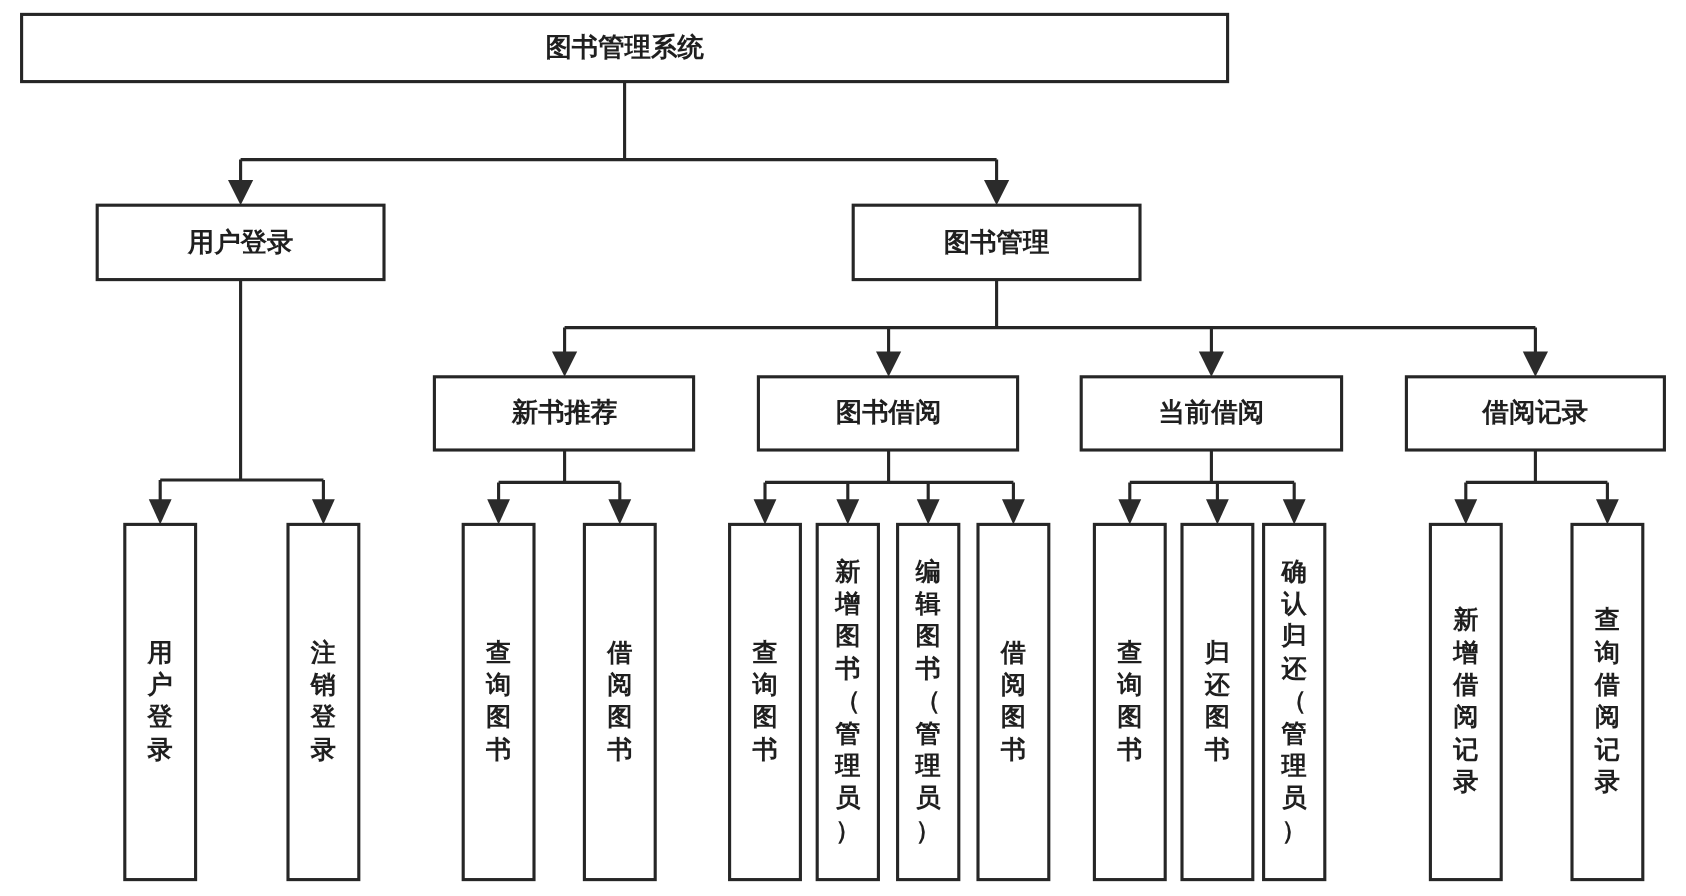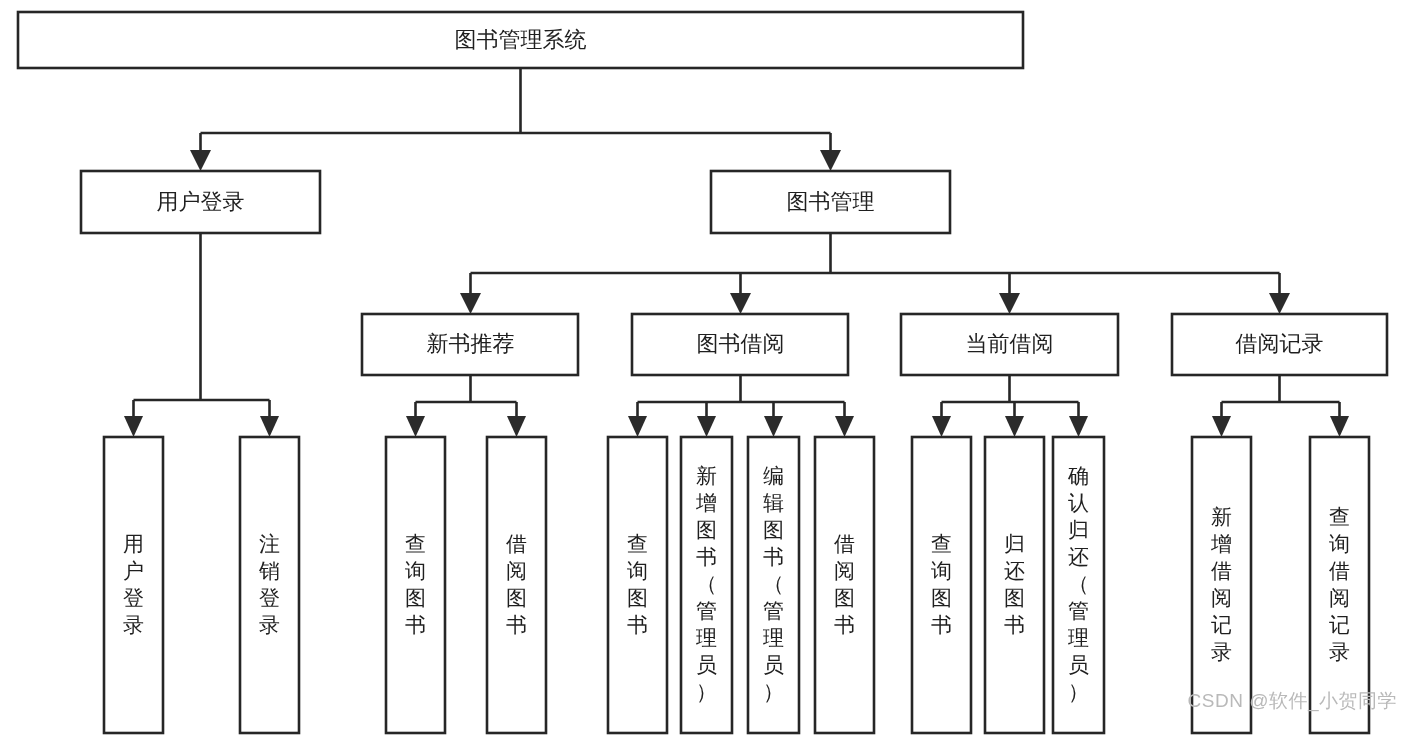--- a/index.html
+++ b/index.html
@@ -11,20 +11,21 @@
     width: 1405px;
     height: 747px;
     font-family: "Liberation Sans", "DejaVu Sans", sans-serif;
     overflow: hidden;
   }
   #diagram-root {
     position: relative;
     width: 1405px;
     height: 718px;
     background: #ffffff;
+    font-weight: bold;
   }
   svg.canvas {
     position: absolute;
     left: 0;
     top: 0;
     width: 1405px;
     height: 747px;
     display: block;
   }
   .node-box {
@@ -229,14 +230,13 @@
       </g>
 
       <g>
         <rect class="node-box" x="1310" y="437" width="59" height="296"></rect>
         <text class="node-label-v" x="1339.5" y="585" font-size="21"><tspan x="1339.5" y="517.5">查</tspan><tspan x="1339.5" y="544.5">询</tspan><tspan x="1339.5" y="571.5">借</tspan><tspan x="1339.5" y="598.5">阅</tspan><tspan x="1339.5" y="625.5">记</tspan><tspan x="1339.5" y="652.5">录</tspan></text>
       </g>
 
     </g>
   </svg>
 
-  <div class="watermark">CSDN @软件_小贺同学</div>
 </div>
 
 </body></html>

